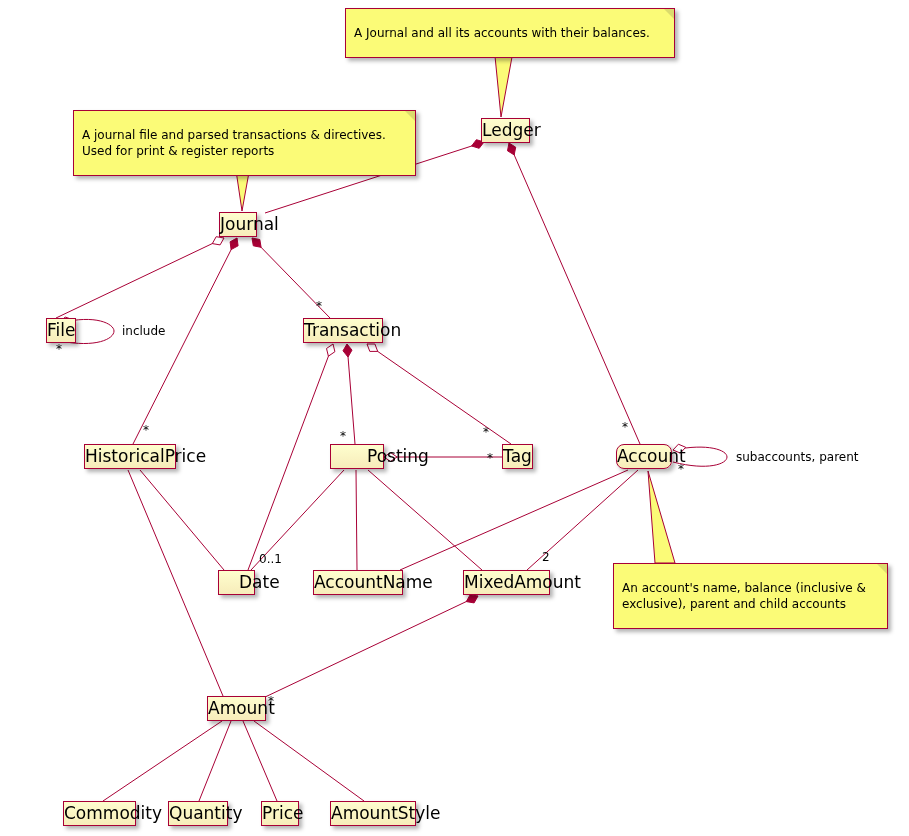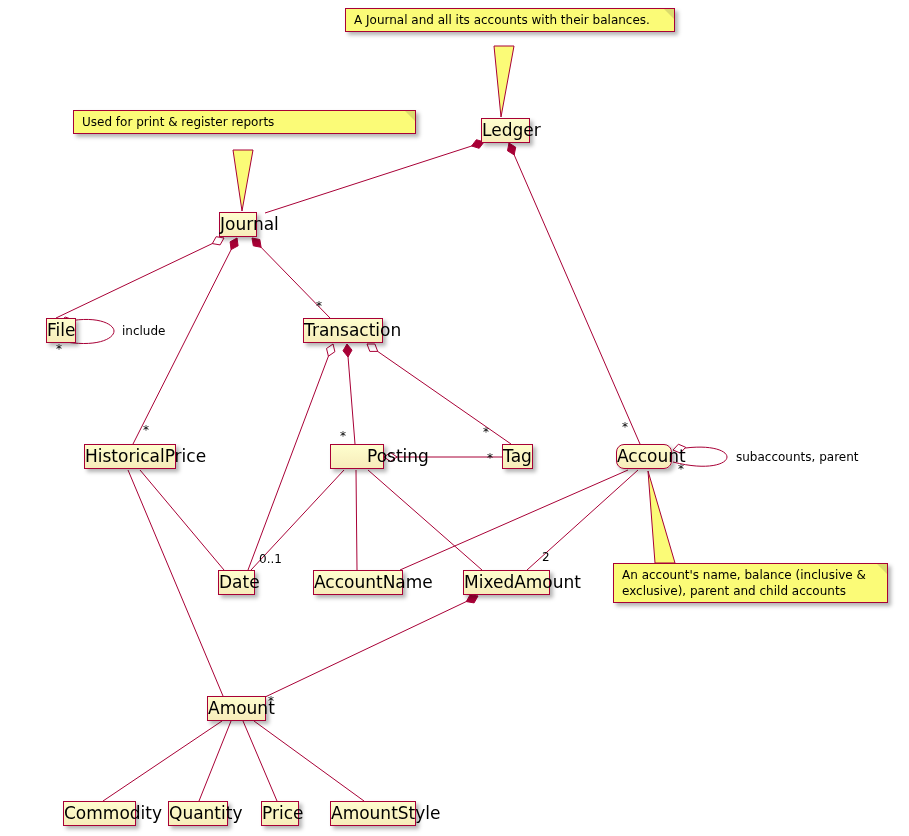--- a/index.html
+++ b/index.html
@@ -9,21 +9,21 @@
   .node{
     position:absolute;box-sizing:border-box;height:25px;line-height:23px;
     text-align:center;font-size:17px;color:#000;
     background:linear-gradient(180deg,#fefece 0%,#f7ecba 100%);
     border:1px solid #a80036;
     box-shadow:3px 3px 4px rgba(0,0,0,0.3);
   }
   .note{
     position:absolute;box-sizing:border-box;background:#fbfb77;border:1px solid #a80036;
     box-shadow:3px 3px 4px rgba(0,0,0,0.3);
-    padding:3px 8px;font-size:12px;line-height:16px;color:#000;
+    padding:16px 8px;font-size:12px;line-height:16px;color:#000;
   }
   .note .fold{
     position:absolute;top:0;right:0;width:0;height:0;
     border-left:10px solid transparent;border-top:10px solid #dbdb6d;
   }
   .elabel{font-size:12px;font-family:"DejaVu Sans",sans-serif;fill:#000;}
 </style>
 </head>
 <body>
 
@@ -128,33 +128,34 @@
       <polygon points="655,563 675,563 648,471" fill="#fbfb77" stroke="#a80036" stroke-width="1"></polygon>
     </svg>
     <div class="node" style="left: 481px; top: 118px; width: 49px;"><span>Ledger</span></div>
     <div class="node" style="left: 219px; top: 212px; width: 38px;"><span>Journal</span></div>
     <div class="node" style="left: 46px; top: 318px; width: 30px;"><span>File</span></div>
     <div class="node" style="left: 303px; top: 318px; width: 80px;"><span>Transaction</span></div>
     <div class="node" style="left: 84px; top: 444px; width: 92px;"><span>HistoricalPrice</span></div>
     <div class="node" style="left: 330px; top: 444px; width: 54px; padding-left: 36px;"><span>Posting</span></div>
     <div class="node" style="left: 502px; top: 444px; width: 31px;"><span>Tag</span></div>
     <div class="node" style="left: 616px; top: 444px; width: 56px; border-radius: 8px;"><span>Account</span></div>
-    <div class="node" style="left: 218px; top: 570px; width: 37px;"><span>Date</span></div>
+    <div class="node" style="left: 218px; top: 570px; width: 37px; padding-left: 20px;"><span>Date</span></div>
     <div class="node" style="left: 313px; top: 570px; width: 90px;"><span>AccountName</span></div>
     <div class="node" style="left: 463px; top: 570px; width: 87px;"><span>MixedAmount</span></div>
     <div class="node" style="left: 207px; top: 696px; width: 59px;"><span>Amount</span></div>
     <div class="node" style="left: 63px; top: 801px; width: 73px;"><span>Commodity</span></div>
     <div class="node" style="left: 168px; top: 801px; width: 60px;"><span>Quantity</span></div>
     <div class="node" style="left: 261px; top: 801px; width: 38px;"><span>Price</span></div>
     <div class="node" style="left: 330px; top: 801px; width: 86px;"><span>AmountStyle</span></div>
     <div class="note" style="left: 345px; top: 8px; width: 330px;">
       <div>A Journal and all its accounts with their balances.</div>
       <span class="fold"></span>
     </div>
     <div class="note" style="left: 73px; top: 110px; width: 343px;">
+      <div>A journal file and parsed transactions &amp; directives.</div>
       <div>Used for print &amp; register reports</div>
       <span class="fold"></span>
     </div>
     <div class="note" style="left: 613px; top: 563px; width: 275px;">
       <div>An account's name, balance (inclusive &amp;</div>
       <div>exclusive), parent and child accounts</div>
       <span class="fold"></span>
     </div>
   </div>
 

